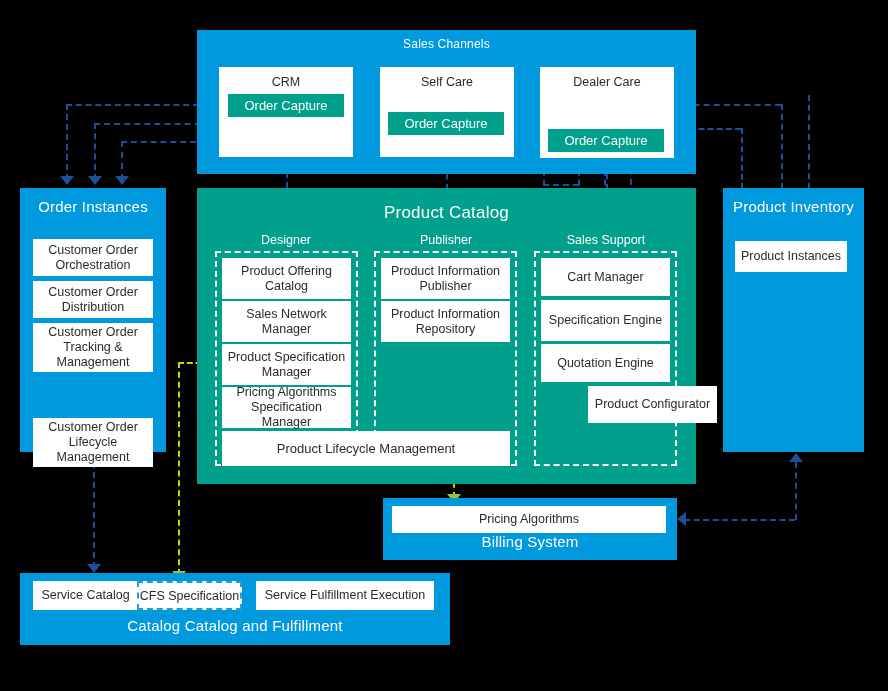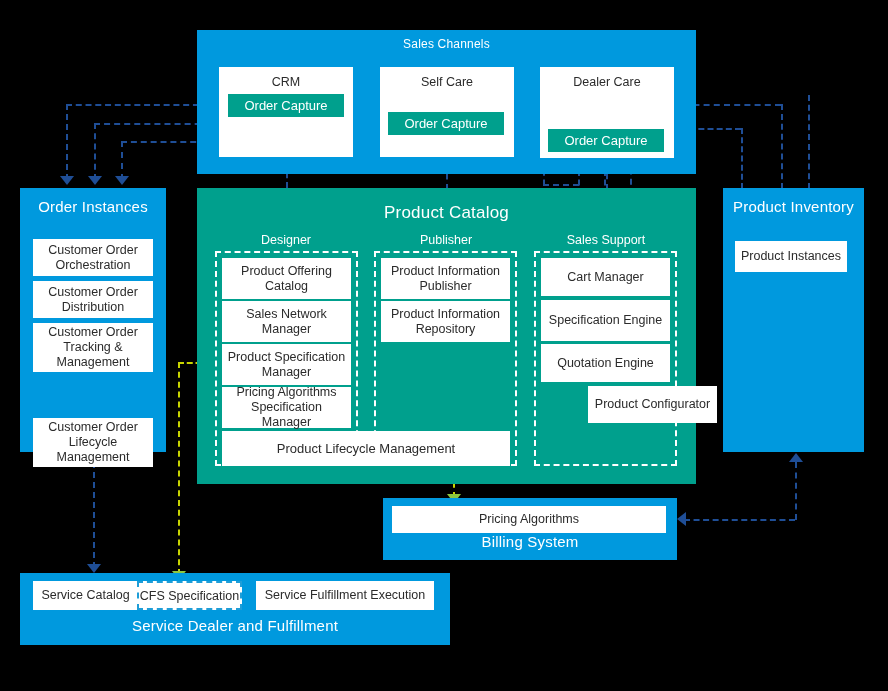--- a/index.html
+++ b/index.html
@@ -213,21 +213,21 @@
     </div>
 
   <div class="panel blue" style="left:383px;top:498px;width:294px;height:62px;">
     <div class="panel-title" style="top:35px;font-size:15px;">Billing System</div>
   </div>
   <div class="card" style="left:392px;top:506px;width:274px;height:27px;">
       <span>Pricing Algorithms</span>
     </div>
 
   <div class="panel blue" style="left:20px;top:573px;width:430px;height:72px;">
-    <div class="panel-title" style="top:44px;font-size:15px;">Service Dealer and Fulfillment</div>
+    <div class="panel-title" style="top:44px;font-size:15px;">Catalog Catalog and Fulfillment</div>
   </div>
   <div class="card" style="left:33px;top:581px;width:105px;height:29px;">
       <span>Service Catalog</span>
     </div>
   <div class="cfsbox" style="left:137px;top:581px;width:105px;height:29px;">
       <span>CFS Specification</span>
     </div>
   <div class="card" style="left:256px;top:581px;width:178px;height:29px;">
       <span>Service Fulfillment Execution</span>
     </div>

